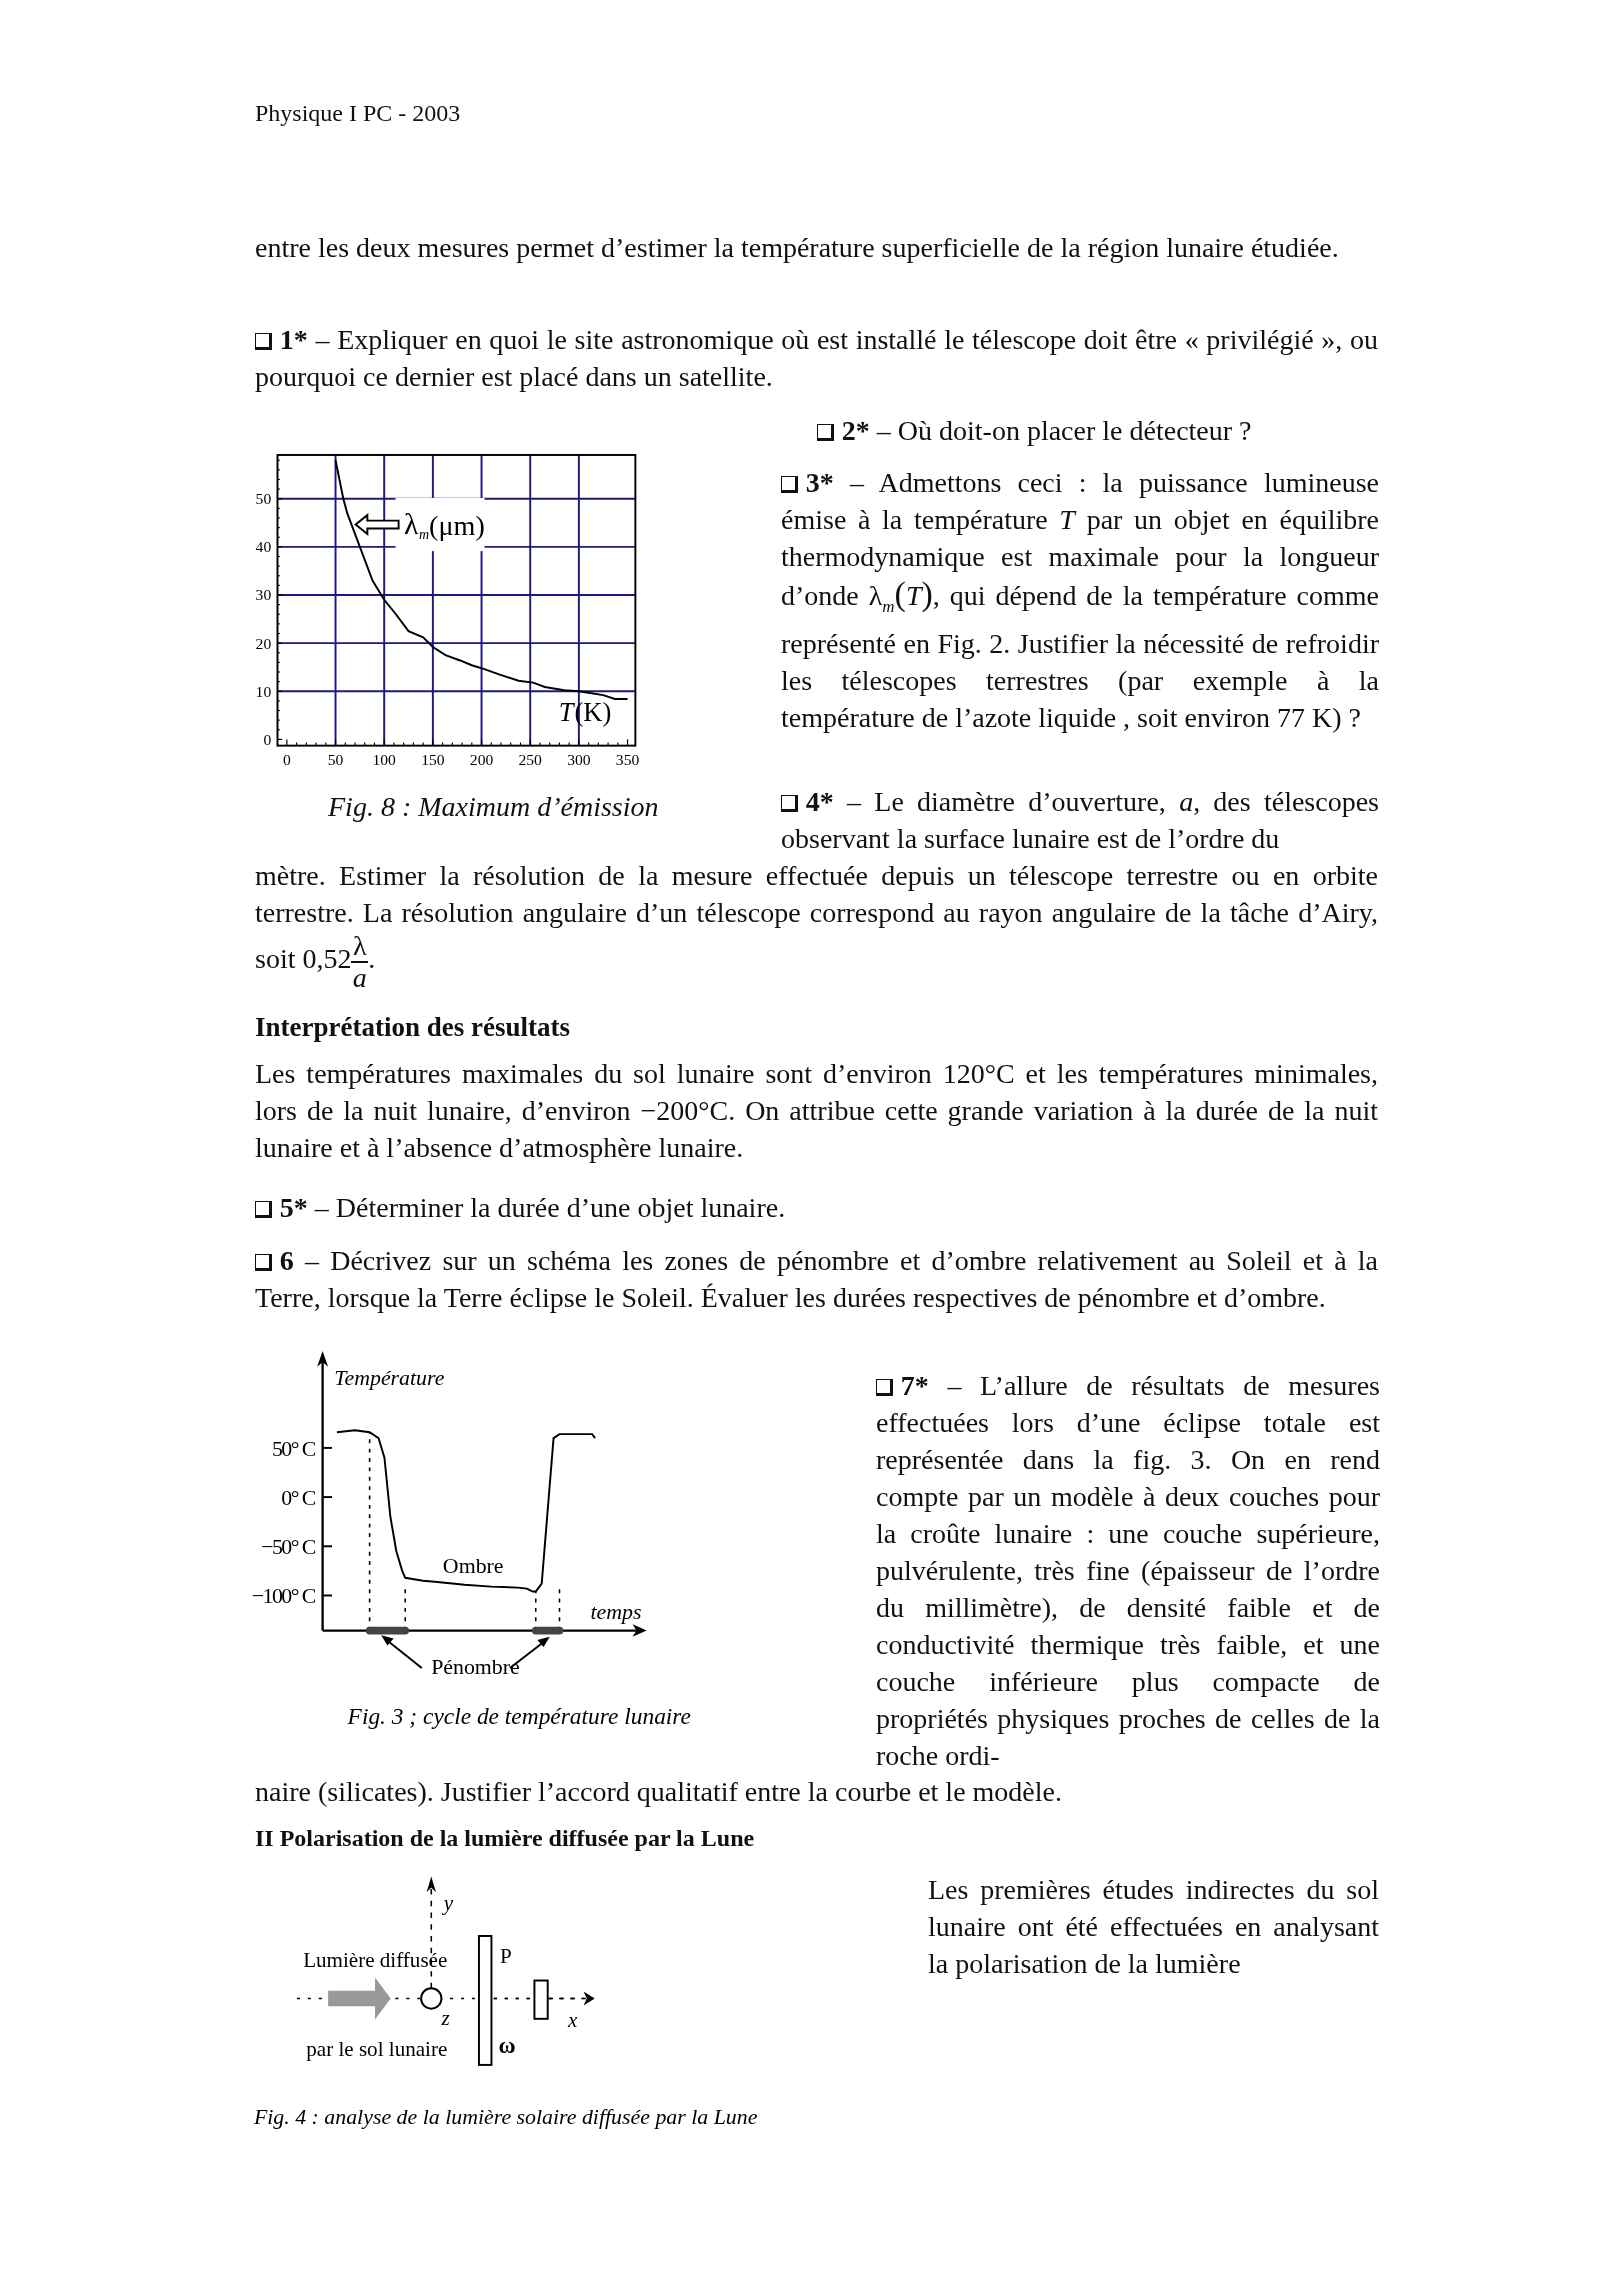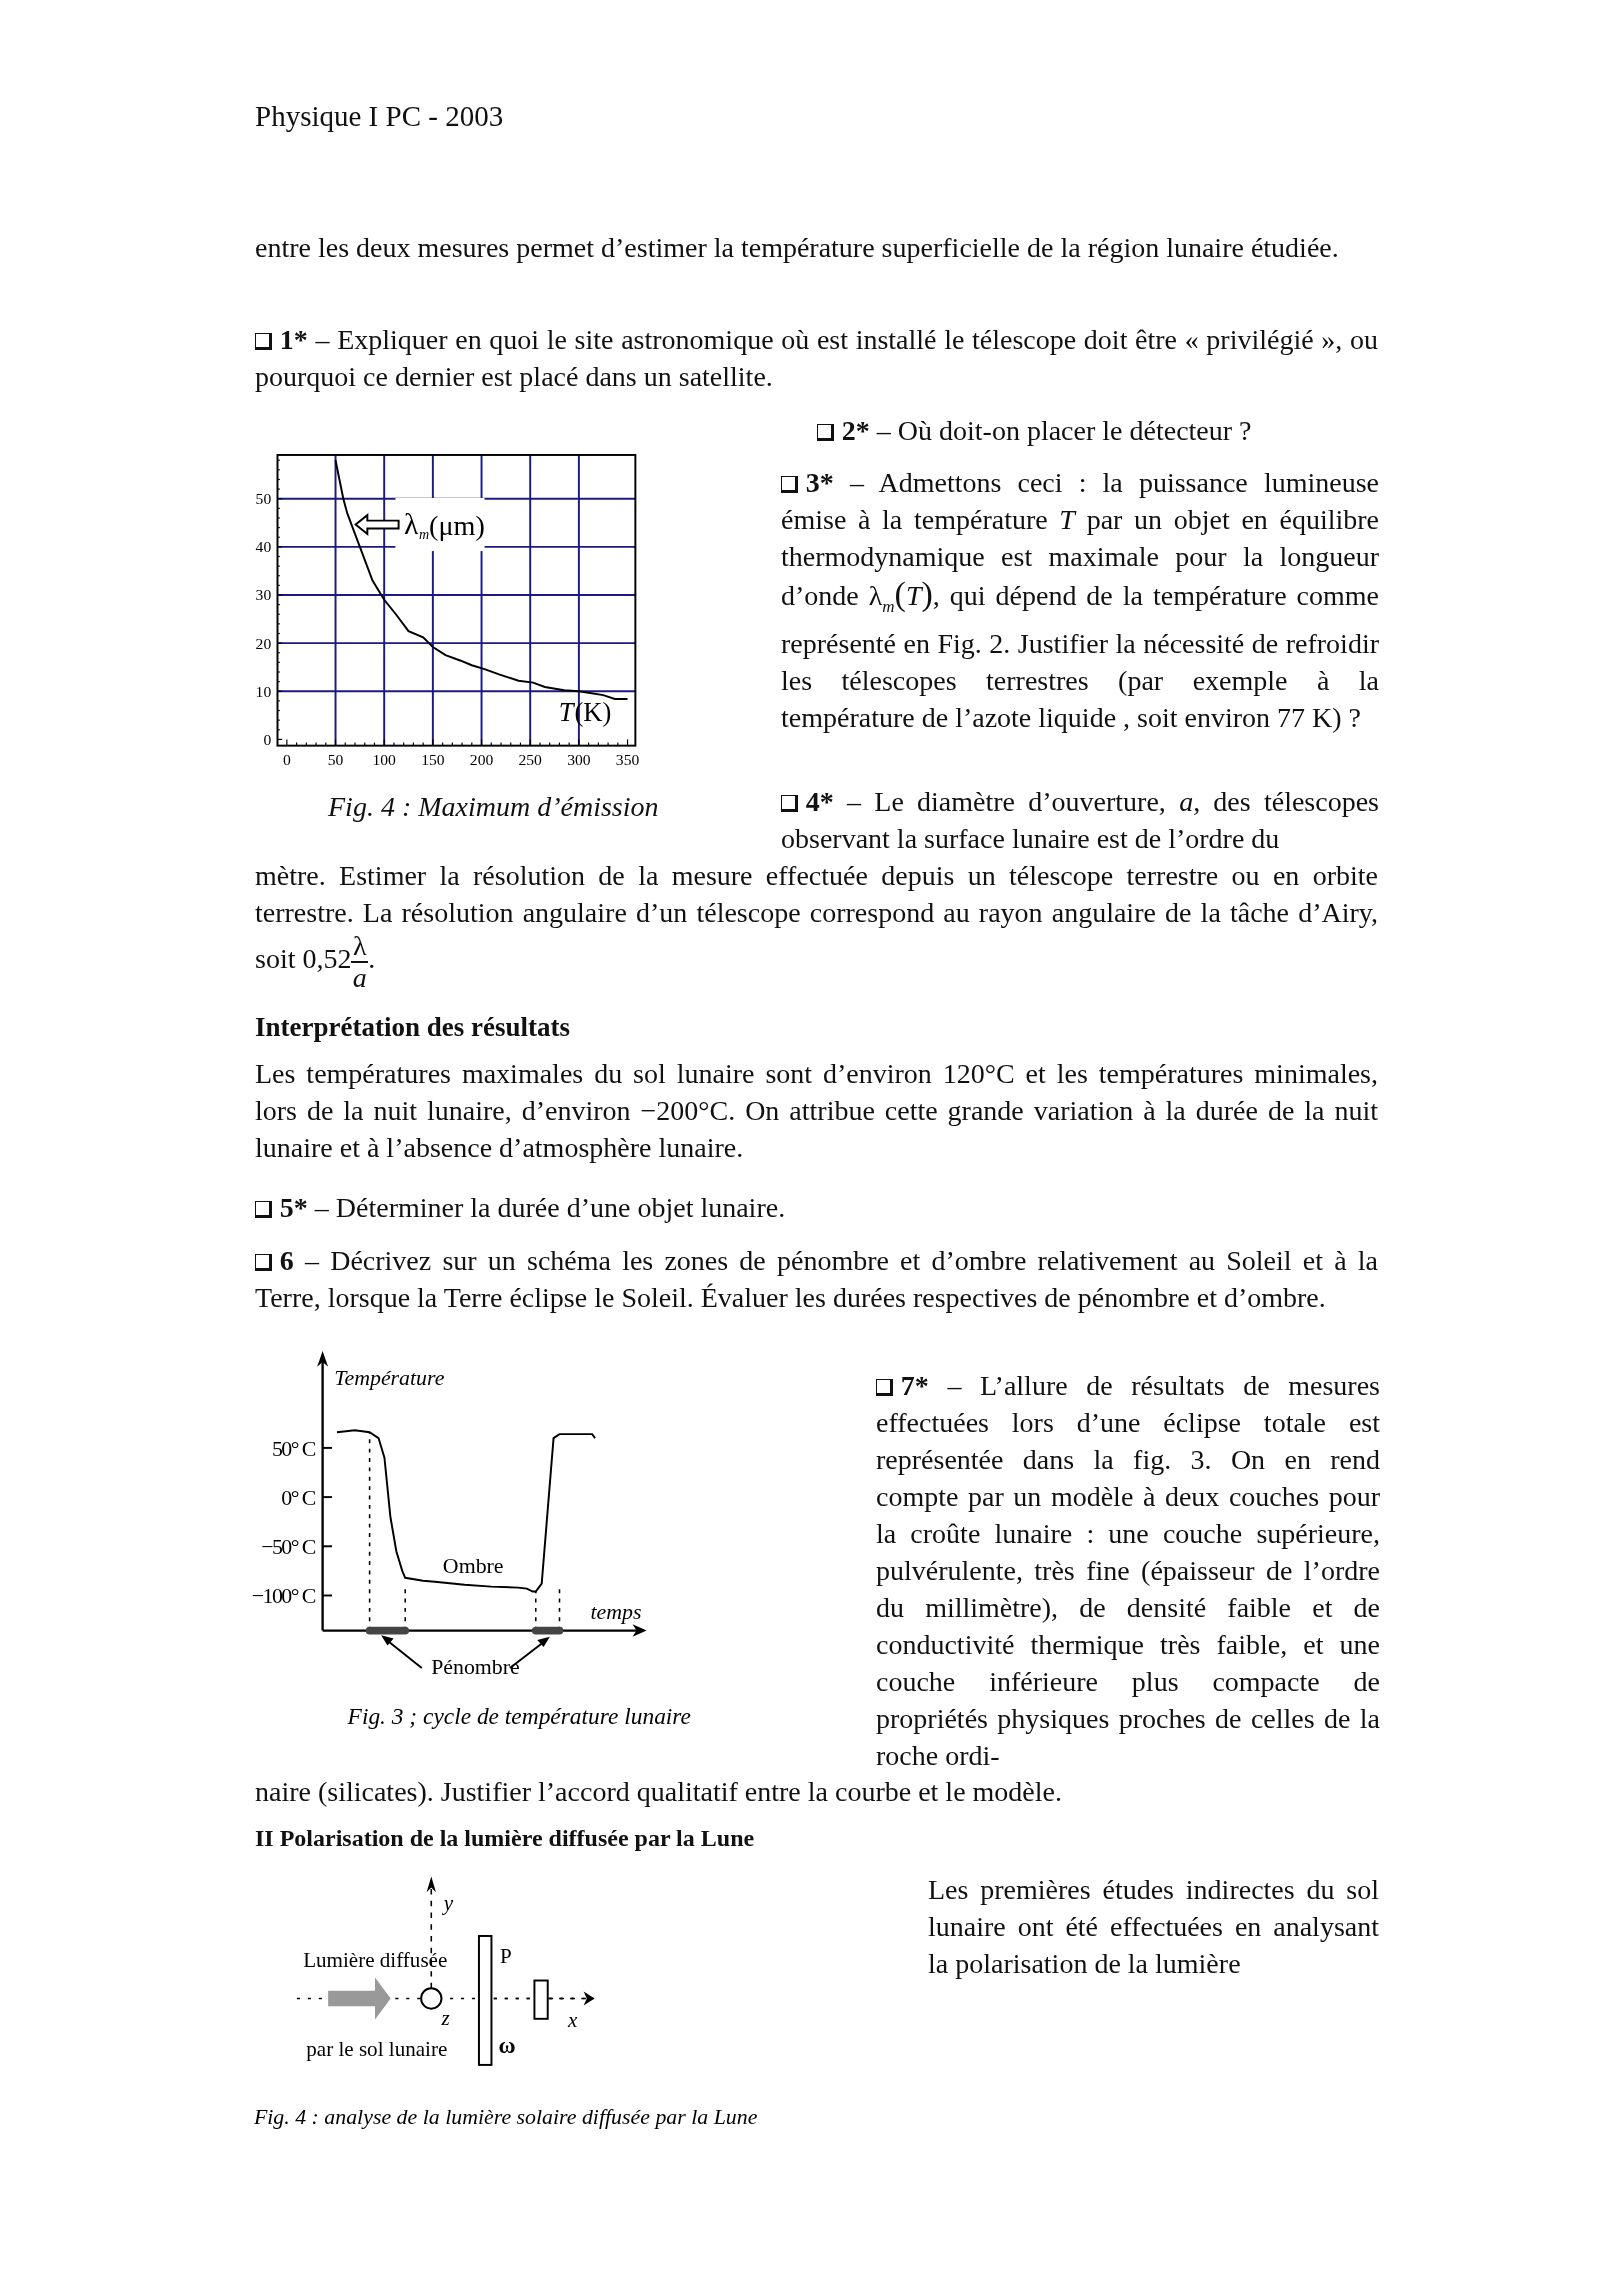--- a/index.html
+++ b/index.html
@@ -1,18 +1,18 @@
 <!DOCTYPE html>
 <html style="font-size:12.5px"><head>
 <meta charset="utf-8">
 <style>
   html,body{margin:0;padding:0;background:#fff;}
   body{width:1617px;height:2284px;position:relative;overflow:hidden;font-family:"Liberation Serif",serif;color:#111;}
   .abs{position:absolute;}
-  .hdr{left:255px;top:100px;font-size:29px;}
+  .hdr{left:255px;top:100px;font-size:24px;}
   .p{font-size:28px;line-height:37px;text-align:justify;text-align-last:auto;}
   .full{left:255px;width:1123px;font-family:Liberation Serif, serif;}
   .q b{font-weight:bold;}
   .box{display:inline-block;width:17px;height:17px;border:1.6px solid #111;border-right-width:3.1px;border-bottom-width:3.1px;box-sizing:border-box;vertical-align:-0.8px;margin-right:7.8px;}
   .it{font-style:italic;}
   .cap{font-style:italic;font-size:28px;}
   h3{margin:0;font-size:27px;font-weight:bold;}
   h2{margin:0;font-size:24px;font-weight:bold;}
   svg text{font-family:"Liberation Serif",serif;}
   .frac{display:inline-block;vertical-align:middle;text-align:center;line-height:30px;}
@@ -149,21 +149,21 @@
     <circle cx="451.85714285714283" cy="330.328" r="0.1" fill="#000"></circle>
     <circle cx="466.80571428571426" cy="335.256" r="0.1" fill="#000"></circle>
     <circle cx="483" cy="335.256" r="0.1" fill="#000"></circle>
     <path d="M135,112 L150,100 L150,107 L190,107 L190,117 L150,117 L150,124 Z" fill="#fff" stroke="#000" stroke-width="2.5"></path>
     <text x="197" y="124" font-size="38">λ</text>
     <text x="216" y="130" font-size="18" font-style="italic">m</text>
     <text x="229" y="125" font-size="36">(μm)</text>
     <text x="395" y="363" font-size="34" font-style="italic">T</text>
     <text x="415" y="363" font-size="34">(K)</text>
   </svg>
-<div class="abs cap" style="left:328px;top:791px;">Fig. 4 : Maximum d’émission</div>
+<div class="abs cap" style="left:328px;top:791px;">Fig. 8 : Maximum d’émission</div>
 
 <div class="abs p q" style="left:781px;top:412px;width:598px;padding-left:36px;">
   <span class="box"></span><b>2*</b> – <span>Où doit-on placer le détecteur ?</span>
 </div>
 
 <div class="abs p q" style="left:781px;top:464px;width:598px;">
   <span class="box"></span><b>3*</b> – <span>Admettons ceci : la puissance lumineuse émise à la température</span> <span class="it">T</span> <span>par un objet en équilibre thermodynamique est maximale pour la longueur d’onde</span> <span>λ</span><sub class="it" style="font-size:17px">m</sub><span style="font-size:34px">(</span><span class="it">T</span><span style="font-size:34px">)</span><span>, qui dépend de la température comme représenté en Fig. 2. Justifier la nécessité de refroidir les télescopes terrestres (par exemple à la température de l’azote liquide , soit environ 77 K) ?</span>
 </div>
 
 <div class="abs p q" style="left:781px;top:783px;width:598px;">

